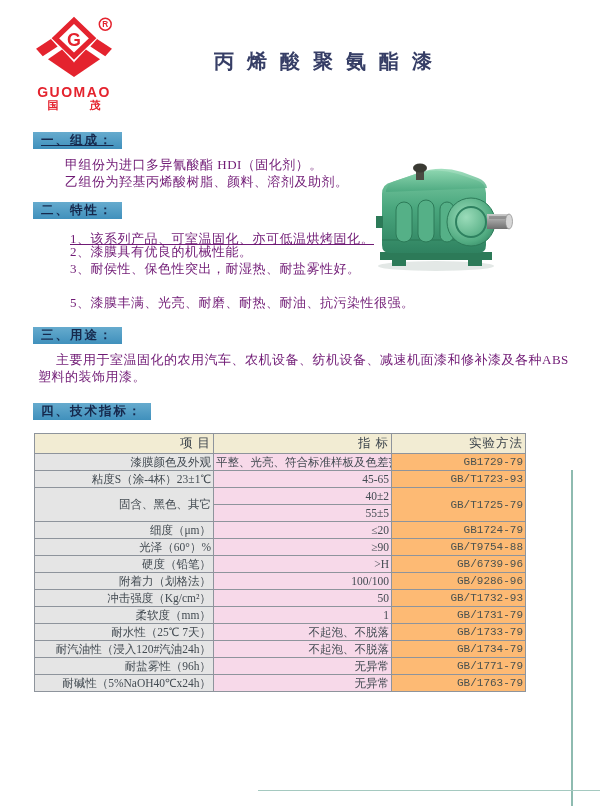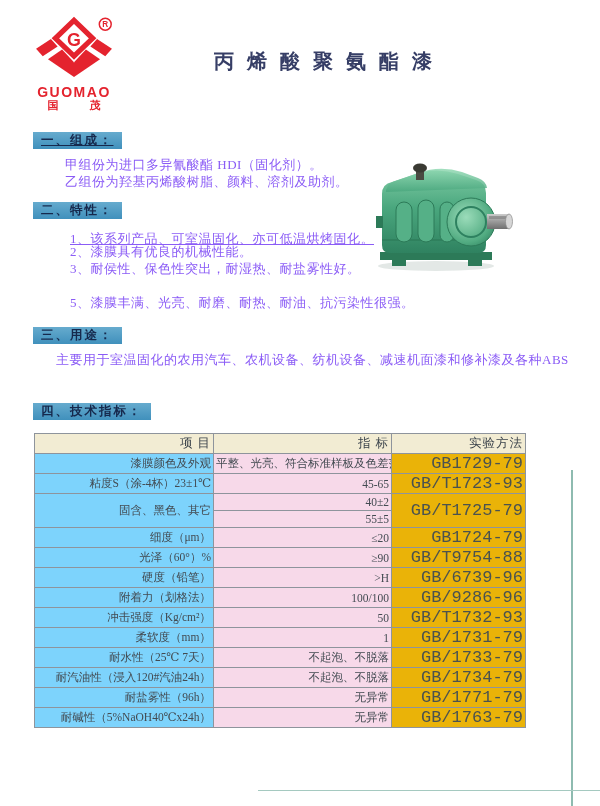--- a/index.html
+++ b/index.html
@@ -15,34 +15,34 @@
   .logo-brand{color:#e4232e;font-family:"Liberation Sans","DejaVu Sans",sans-serif;
     font-weight:bold;font-size:14px;letter-spacing:1.5px;line-height:13px;margin-top:2px;}
   .logo-brand-cn{color:#e4232e;font-family:"Liberation Sans","DejaVu Sans",sans-serif;
     font-weight:bold;font-size:11px;letter-spacing:14px;padding-left:14px;line-height:12px;}
   .doc-title{position:absolute;left:214px;top:48px;font-size:20px;font-weight:bold;
     color:#363e66;letter-spacing:13px;white-space:nowrap;}
   
   .sec-label{position:absolute;left:33px;height:17px;line-height:17px;padding:0 8px;
     background:linear-gradient(#66abce,#4090bc);color:#16294d;font-weight:bold;
     font-size:12.5px;letter-spacing:2px;white-space:nowrap;}
-  .sec-line{position:absolute;font-size:13px;color:#8b5cf6;white-space:nowrap;letter-spacing:0.5px;}
+  .sec-line{position:absolute;font-size:13px;color:#701a75;white-space:nowrap;letter-spacing:0.5px;}
   
   .product-photo{position:absolute;left:374px;top:160px;width:140px;height:112px;}
   
   table.spec{position:absolute;left:34px;top:433px;width:491px;border-collapse:collapse;
     table-layout:fixed;font-size:11.5px;color:#434b52;}
   table.spec col.c1{width:179px;} table.spec col.c2{width:178px;} table.spec col.c3{width:134px;}
   table.spec th,table.spec td{border:1px solid #8e949c;text-align:right;padding:0 2px;
     white-space:nowrap;overflow:hidden;font-weight:normal;}
   table.spec th{height:19px;background:#f2ecd3;font-size:12.5px;letter-spacing:1px;color:#3c444c;}
   table.spec td{height:16px;}
-  td.c-item{background:#7dd3fc;}
+  td.c-item{background:#e5e5e5;font-family:Liberation Serif, serif;}
   td.c-value{background:#f7d9e9;}
-  td.c-method{background:#eab308;font-family:"Liberation Mono","DejaVu Sans Mono",monospace;font-size:17px;color:#4a5250;}
+  td.c-method{background:#fdba74;font-family:"Liberation Mono","DejaVu Sans Mono",monospace;font-size:11px;color:#4a5250;}
   table.spec{border:1.5px solid #70767e;}
   
   .scan-line-v{position:absolute;left:571px;top:470px;width:2px;height:336px;background:#8ebbb0;}
   .scan-line-h{position:absolute;left:258px;top:790px;width:342px;height:1px;background:#a5c9c0;}
 </style>
 </head>
 <body>
 
 <div class="page">
 
@@ -114,20 +114,21 @@
       <rect x="113" y="54" width="22" height="15" fill="url(#shaft)"></rect>
       <rect x="115" y="56" width="17" height="3" fill="#7a7a7a" opacity="0.6"></rect>
       <ellipse cx="135" cy="61.5" rx="3.5" ry="7.5" fill="#d6d6d6" stroke="#8a8a8a" stroke-width="0.7"></ellipse>
       <rect x="42" y="8" width="8" height="12" fill="#4a4a42"></rect>
       <ellipse cx="46" cy="8" rx="7" ry="4.5" fill="#3a3a33"></ellipse>
     </svg>
   </div>
 
   <div class="sec-label" style="top:327px;">三、用途：</div>
   <div class="sec-line" style="left:56px;top:351px;">主要用于室温固化的农用汽车、农机设备、纺机设备、减速机面漆和修补漆及各种ABS</div>
+  <div class="sec-line" style="left:38px;top:368px;">塑料的装饰用漆。</div>
 
   <div class="sec-label" style="top:403px;">四、技术指标：</div>
 
   <table class="spec">
     <colgroup>
         <col class="c1">
         <col class="c2">
         <col class="c3">
       </colgroup>
     <thead>

